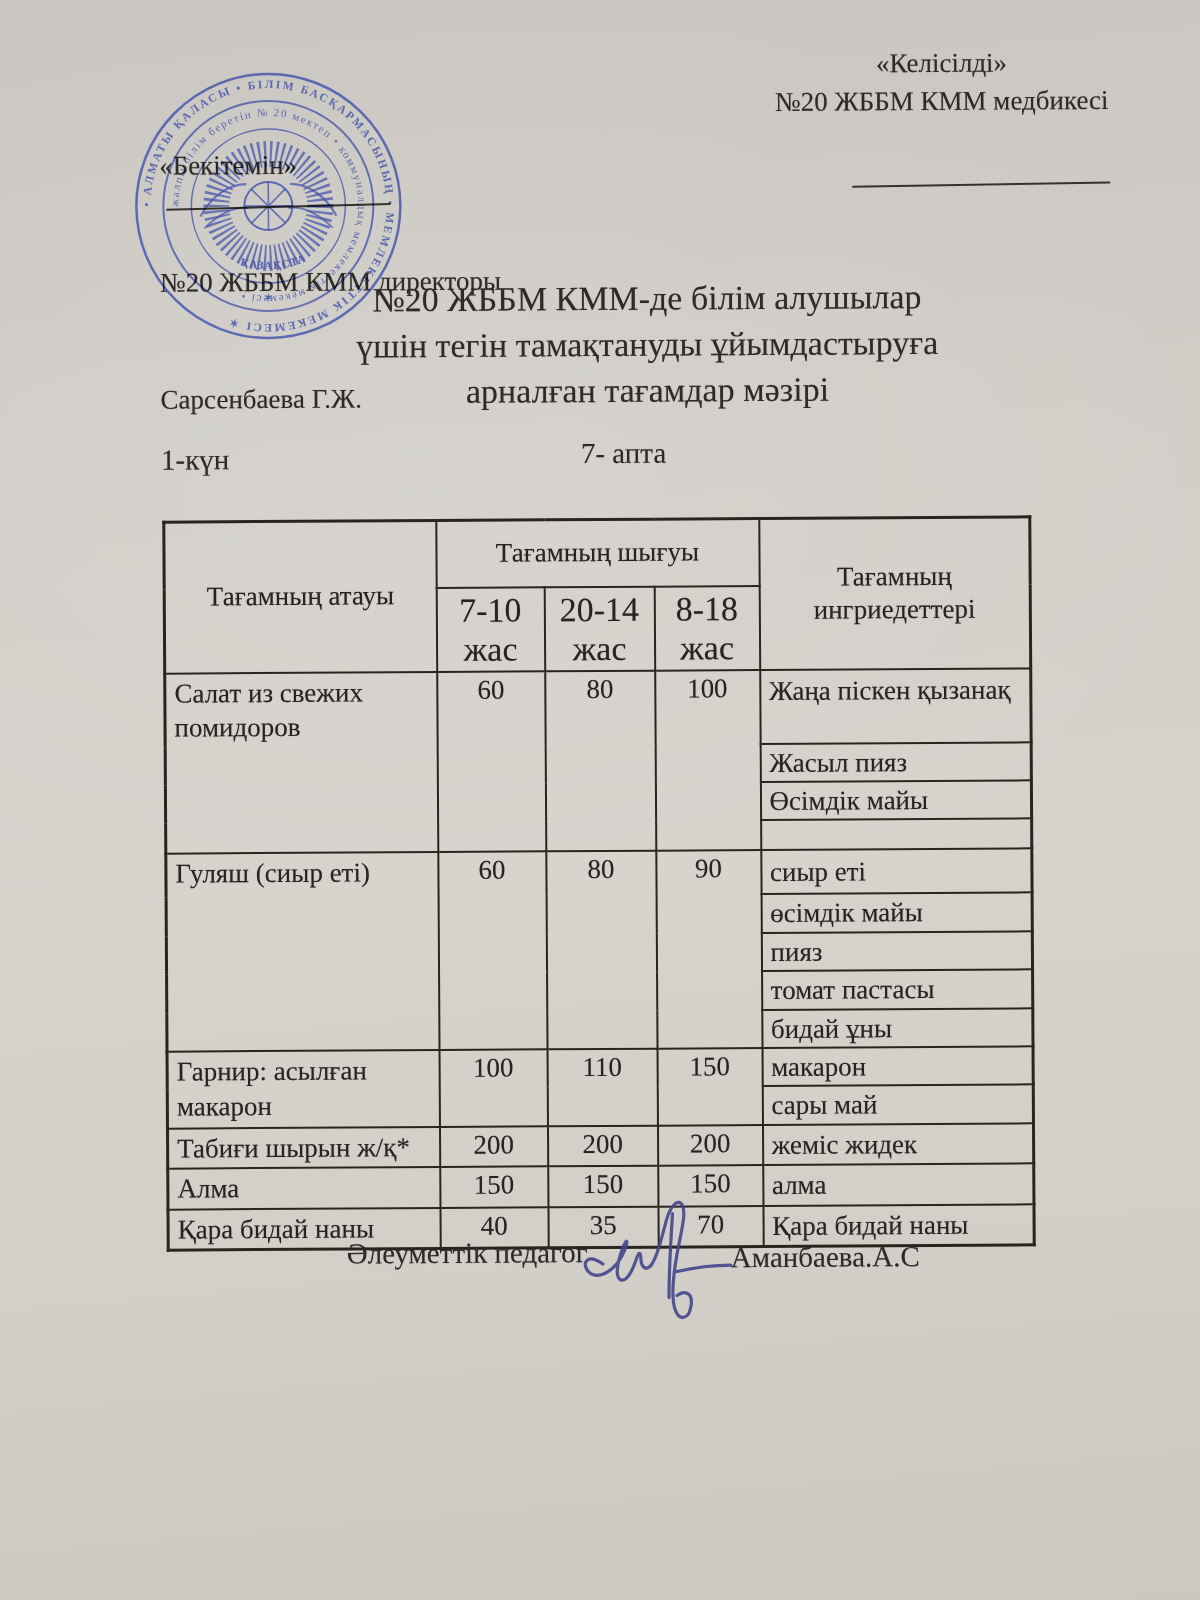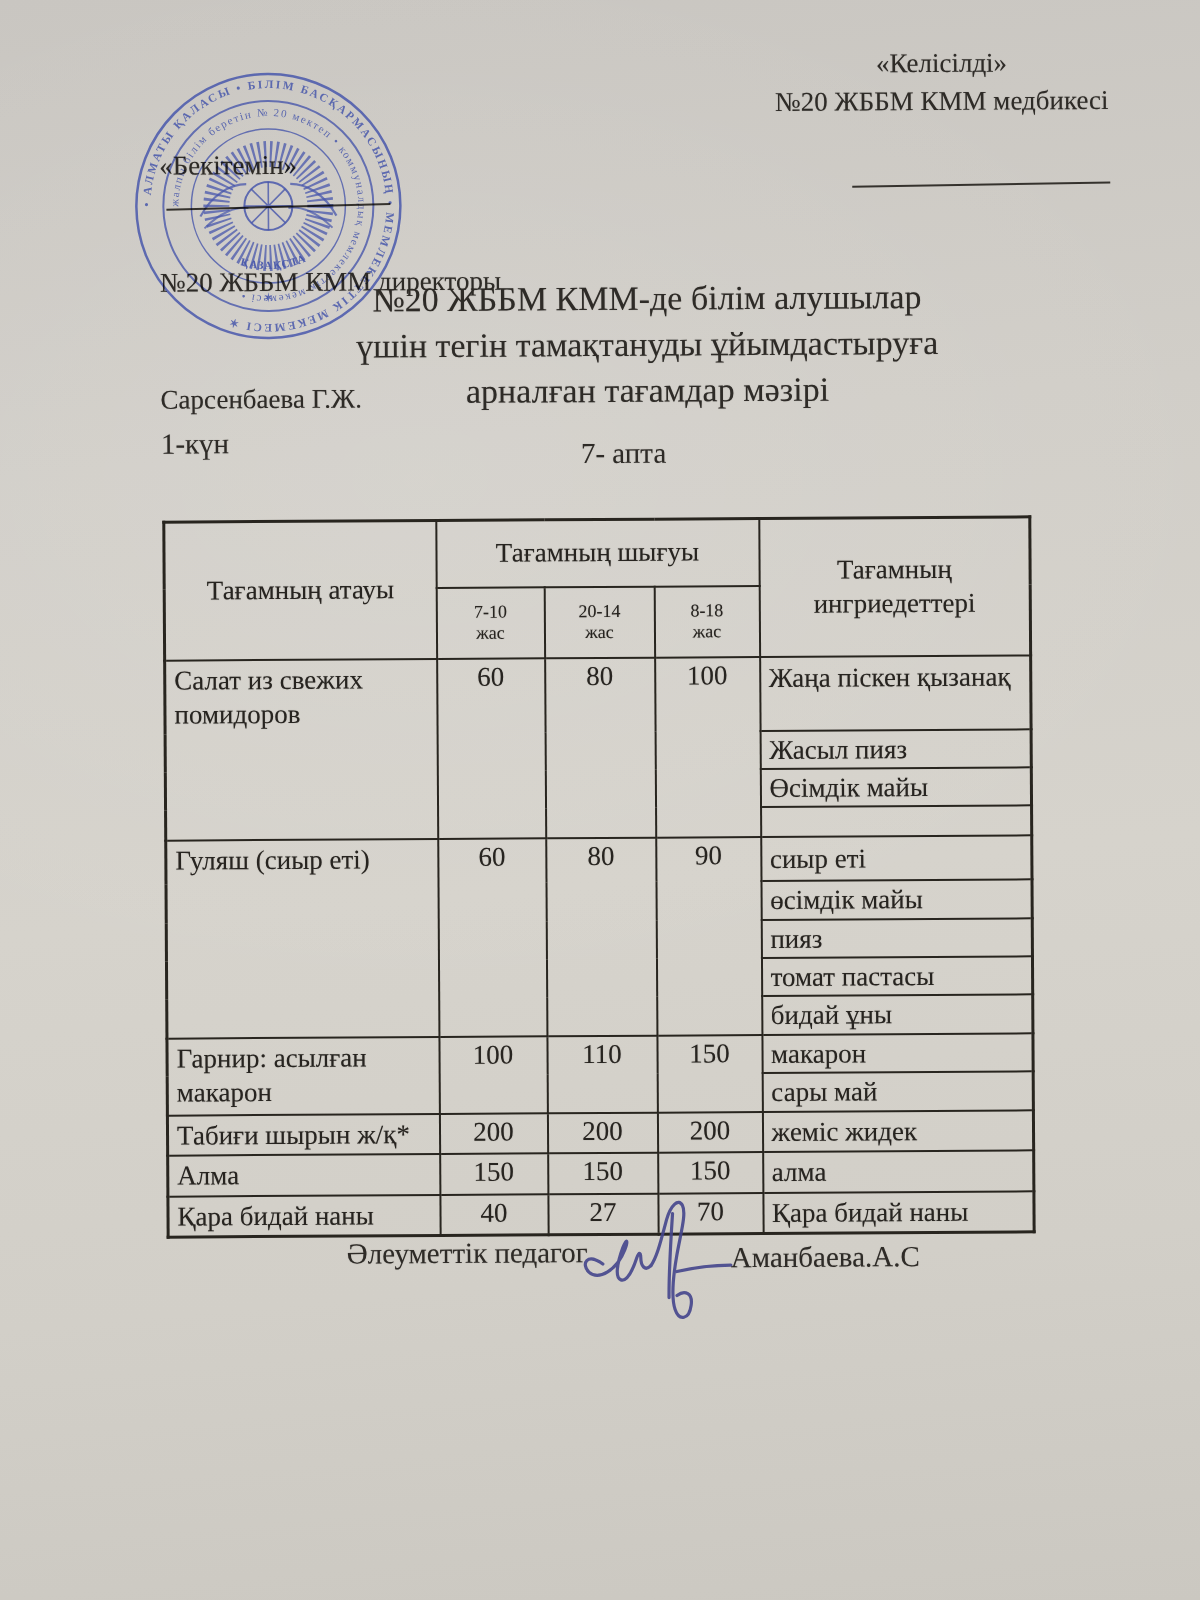--- a/index.html
+++ b/index.html
@@ -12,38 +12,38 @@
     color:#2e2b27;
   }
   .rot{position:absolute;inset:0;transform:rotate(-0.35deg);}
   .txt{position:absolute;white-space:pre;text-shadow:0 0 1px rgba(46,43,39,.35);}
   .approve{left:163px;top:66px;font-size:27px;line-height:39px;}
   .agree{left:756px;top:46px;width:380px;text-align:center;font-size:27px;line-height:38px;white-space:normal;}
   .rule{position:absolute;background:#35322d;height:2px;}
   .rule-approve{left:170px;top:204px;width:224px;transform:rotate(-1.1deg);}
   .rule-agree{left:856px;top:186px;width:258px;transform:rotate(-0.6deg);}
   .title{left:215px;top:276px;width:870px;text-align:center;font-size:34px;line-height:46px;white-space:normal;}
-  .daylbl{left:163px;top:425px;font-size:29px;}
+  .daylbl{left:163px;top:441px;font-size:29px;}
   .weeklbl{left:583px;top:437px;font-size:29px;}
 
   .stamp{position:absolute;left:132px;top:64px;width:280px;height:280px;opacity:.93;mix-blend-mode:multiply;}
   .stamp svg{display:block;}
 
   table.menu{
     position:absolute;left:164px;top:518px;width:866px;
     border-collapse:collapse;table-layout:fixed;
     border:3px solid #28251f;
     font-size:27px;color:#272420;
   }
   table.menu td,table.menu th{
     border:2px solid #28251f;padding:2px 8px;overflow:hidden;
     font-weight:normal;text-shadow:0 0 1px rgba(40,37,31,.35);
   }
   th.hdr{font-weight:bold;text-align:center;vertical-align:middle;line-height:1.25;}
-  th.agehdr{font-weight:bold;text-align:center;vertical-align:middle;line-height:1.15;font-size:18px;}
+  th.agehdr{font-weight:bold;text-align:center;vertical-align:middle;line-height:1.15;font-size:34px;}
   th.agehdr span{display:block;}
   td.dish{vertical-align:top;text-align:left;line-height:1.28;padding-top:4px;}
   td.num{vertical-align:top;text-align:center;padding-top:4px;}
   td.ingr{vertical-align:middle;text-align:left;padding-left:11px;line-height:1.2;}
 
   .footer-role{left:344px;top:1236px;font-size:29px;}
   .footer-name{left:728px;top:1242px;font-size:29px;}
   .signature{position:absolute;left:570px;top:1186px;width:185px;height:160px;}
 </style>
 </head>
@@ -196,21 +196,21 @@
         <td class="dish">Алма</td>
         <td class="num">150</td>
         <td class="num">150</td>
         <td class="num">150</td>
         <td class="ingr">алма</td>
       </tr>
 
       <tr style="height:37px">
         <td class="dish">Қара бидай наны</td>
         <td class="num">40</td>
-        <td class="num">27</td>
+        <td class="num">35</td>
         <td class="num">70</td>
         <td class="ingr">Қара бидай наны</td>
       </tr>
     </tbody>
       </table>
 
     <div class="txt footer-role">Әлеуметтік педагог</div>
     <div class="signature">
       <svg width="185" height="160" viewBox="0 0 185 160">
         <g stroke="#44458c" stroke-width="3.2" fill="none" stroke-linecap="round" opacity=".9">

